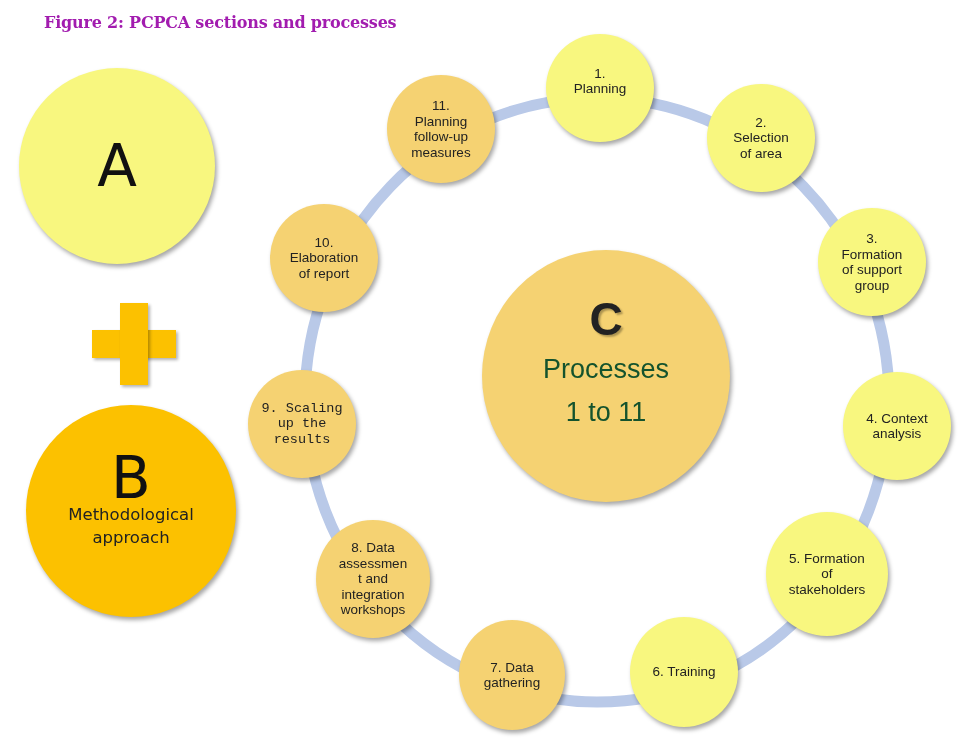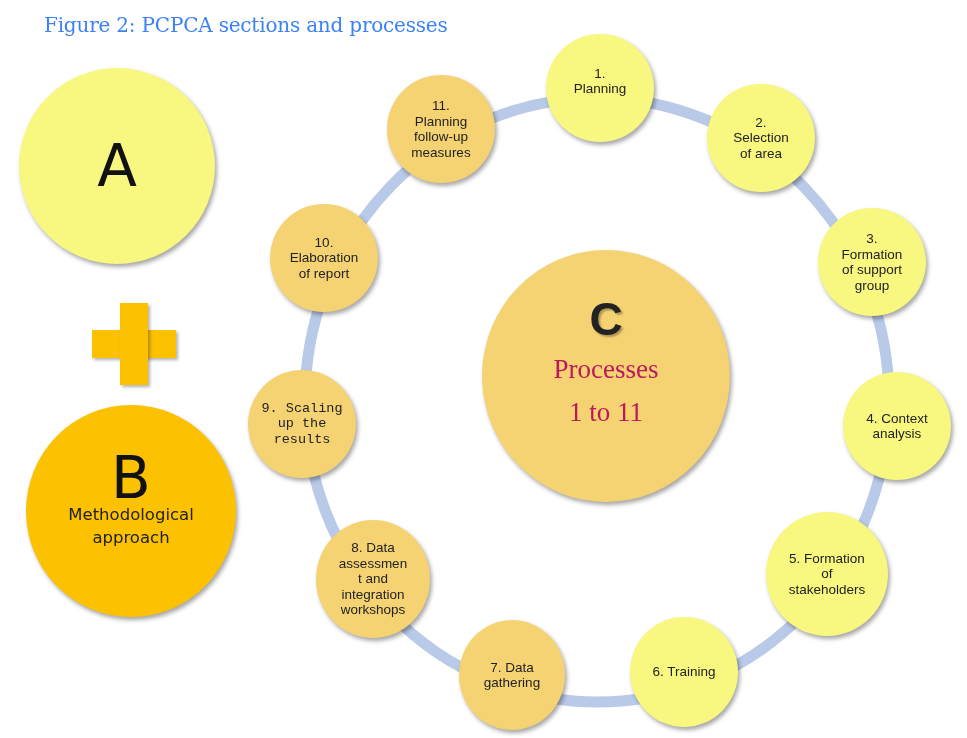--- a/index.html
+++ b/index.html
@@ -1,19 +1,19 @@
 <!DOCTYPE html>
 <html><head>
   <meta charset="utf-8">
   <style>
     html, body { margin:0; padding:0; background:#ffffff; }
     body { width:967px; height:738px; position:relative; overflow:hidden; }
     .title {
       position:absolute; left:44px; top:13px;
-      font-family:"DejaVu Serif", serif; font-weight:normal; font-size:20px; color:#3b82f6;
+      font-family:"DejaVu Serif", serif; font-weight:bold; font-size:16px; color:#a21caf;
       letter-spacing:-0.2px;
     }
     svg.ring { position:absolute; left:0; top:0; }
     .circle {
       position:absolute; border-radius:50%;
       display:flex; flex-direction:column; align-items:center; justify-content:center;
       text-align:center; box-shadow:2px 3px 4px rgba(0,0,0,0.35);
       font-family:"Liberation Sans", sans-serif; color:#222;
     }
     .yellow { background:#f8f77f; }
@@ -26,21 +26,21 @@
     .sideText {
       font-family:"DejaVu Sans", sans-serif; font-size:16.5px; line-height:23px; color:#222;
       white-space:pre-line;
     }
     .plus { position:absolute; }
     .plus .h, .plus .v { position:absolute; background:#fcc100; box-shadow:2px 2px 3px rgba(0,0,0,0.3); }
     .c-letter {
       font-family:"Liberation Sans", sans-serif; font-weight:bold; font-size:46px; color:#222;
       text-shadow:2px 2px 2px rgba(0,0,0,0.3); line-height:46px; margin-bottom:6px;
     }
-    .c-text { font-family:Liberation Serif, serif; font-size:27px; line-height:43px; color:#be185d; white-space:pre-line; }
+    .c-text { font-family:Liberation Sans, sans-serif; font-size:27px; line-height:43px; color:#14532d; white-space:pre-line; }
   </style>
 </head>
 <body>
 
 <div class="title">Figure 2: PCPCA sections and processes</div>
 
 <svg class="ring" width="967" height="738">
   <ellipse cx="597" cy="400" rx="292" ry="302" fill="none" stroke="#b9c9e8" stroke-width="11"></ellipse>
 </svg>
 

